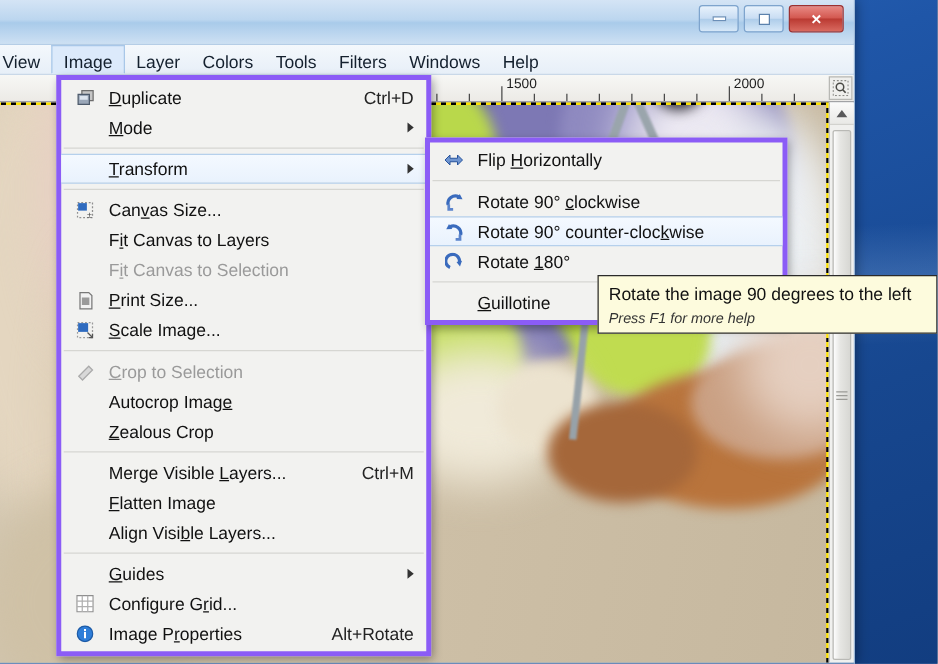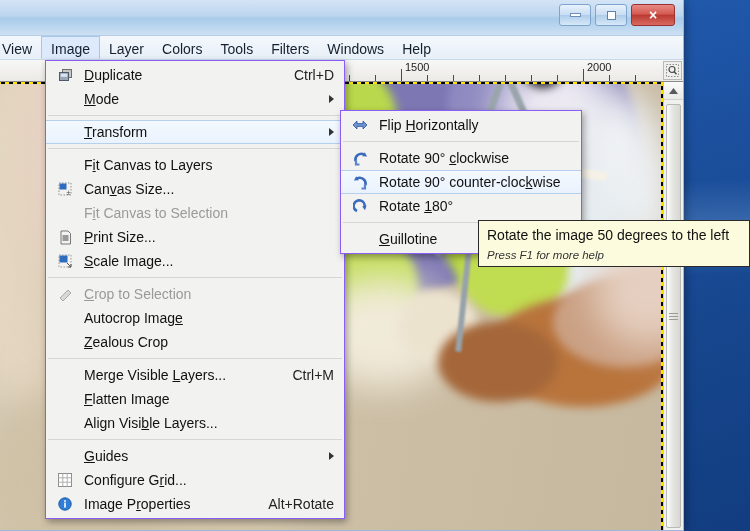--- a/index.html
+++ b/index.html
@@ -126,27 +126,27 @@
     border: 1px solid #b9b9b5; border-radius: 2px;
     display:flex; align-items:center; justify-content:center;
   }
   .grip { width: 9px; }
   .grip i { display:block; height:1px; background:#9b9b97; margin:2px 0; }
 
   
   .menu {
     position: absolute; z-index: 50;
     background: #f2f2f0;
-    border: 1px solid #8b5cf6;
+    border: 4px solid #8b5cf6;
     box-shadow: 2px 3px 7px rgba(0,0,0,.35);
     padding: 2px 0;
     font-size: 14px; color: #111;
   }
   #image-menu { left: 45px; top: 60px; width: 300px; }
-  #transform-menu { left: 340px; top: 110px; width: 242px; }
+  #transform-menu { left: 340px; top: 110px; width: 290px; }
 
   .mi {
     position: relative; height: 24px; display: flex; align-items: center;
     padding-left: 38px; padding-right: 10px; white-space: nowrap;
   }
   .mi.disabled { color: #9a9a9a; }
   .mi.hl {
     background: linear-gradient(180deg,#f4f9ff,#e9f2fd);
     border: 1px solid #b5d0ec; border-left:none; border-right:none;
   }
@@ -335,32 +335,32 @@
   <div class="sep"></div>
 
   <div class="mi hl">
     <span><u>T</u>ransform</span>
     <span class="arrow"></span>
   </div>
 
   <div class="sep"></div>
 
   <div class="mi">
-    <span>F<u>i</u>t Canvas to Layers</span>
-  </div>
-
-  <div class="mi">
     <span class="ico">
       <svg width="15" height="15" viewBox="0 0 15 15">
         <rect x="1" y="1" width="12" height="12" fill="none" stroke="#8f8f8f" stroke-dasharray="1.5 1.5"></rect>
         <rect x="1.5" y="1.5" width="7" height="6" fill="#2f6bbf"></rect>
         <text x="8.5" y="13" font-size="7" fill="#444">±</text>
       </svg>
     </span>
     <span>Can<u>v</u>as Size...</span>
+  </div>
+
+  <div class="mi">
+    <span>F<u>i</u>t Canvas to Layers</span>
   </div>
 
   <div class="mi disabled">
     <span>F<u>i</u>t Canvas to Selection</span>
   </div>
 
   <div class="mi">
     <span class="ico">
       <svg width="15" height="15" viewBox="0 0 15 15">
         <path d="M3 1 h7 l2.5 2.5 V14 H3 Z" fill="#f2f2f2" stroke="#787878"></path>
@@ -492,15 +492,15 @@
   </div>
 
   <div class="sep"></div>
 
   <div class="mi">
     <span><u>G</u>uillotine</span>
   </div>
 </div>
 
 <div id="tooltip">
-  <span>Rotate the image 50 degrees to the left</span>
+  <span>Rotate the image 90 degrees to the left</span>
   <span class="hint">Press F1 for more help</span>
 </div>
 
 </body></html>

